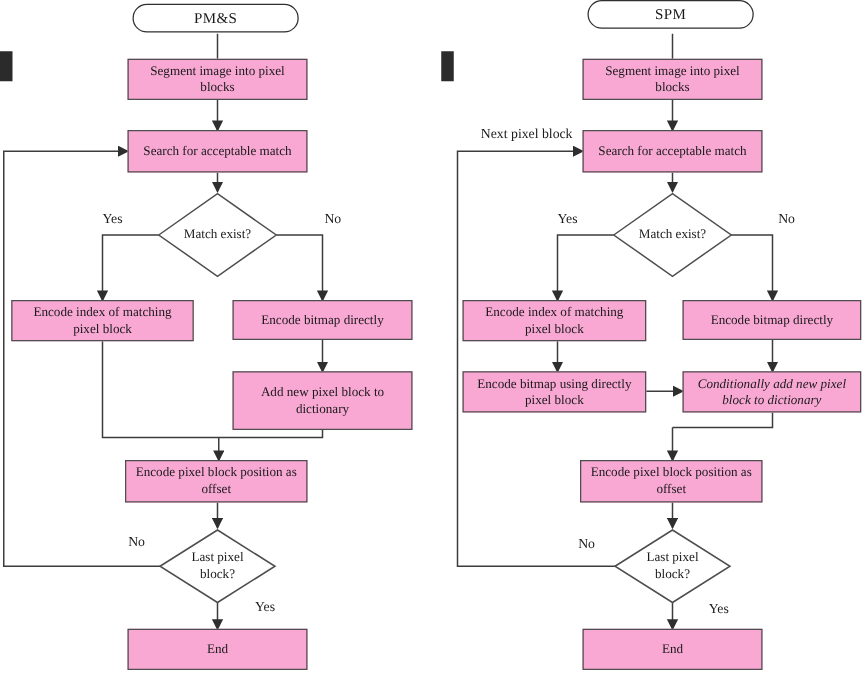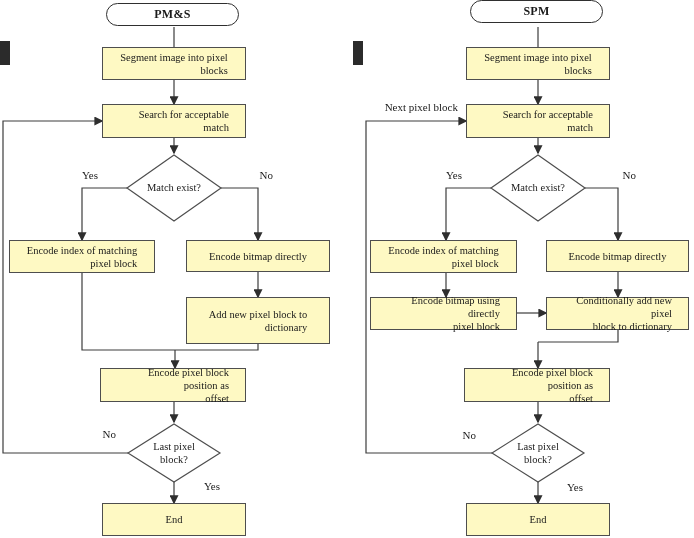--- a/index.html
+++ b/index.html
@@ -2,29 +2,29 @@
 <html><head>
 <meta charset="utf-8">
 <style>
   html,body{margin:0;padding:0;background:#fff;}
   .canvas{
     position:relative;width:694px;height:538px;background:#ffffff;
     font-family:"Liberation Serif","DejaVu Serif",serif;color:#1a1a1a;overflow:hidden;
   }
   .layer{position:absolute;left:0;top:0;}
   .node{
-    position:absolute;box-sizing:border-box;border:1px solid #4e4e4e;background:#fef9c3;
-    display:flex;align-items:center;justify-content:center;text-align:right;
-    font-size:10.5px;line-height:13px;white-space:pre-line;padding:1px 16px;
+    position:absolute;box-sizing:border-box;border:1px solid #4e4e4e;background:#f9a8d4;
+    display:flex;align-items:center;justify-content:center;text-align:center;
+    font-size:10.5px;line-height:13px;white-space:pre-line;padding:1px 2px;
   }
-  .node.italic{}
+  .node.italic{font-style:italic;}
   .terminal{
     position:absolute;box-sizing:border-box;border:1.4px solid #2f2f2f;border-radius:12px;background:#fff;
     display:flex;align-items:center;justify-content:center;
-    font-size:12px;font-weight:bold;letter-spacing:.3px;text-align:right;
+    font-size:12px;font-weight:normal;letter-spacing:.3px;text-align:right;
   }
   .dtext{
     position:absolute;text-align:center;font-size:10.5px;line-height:13px;white-space:pre-line;
   }
   .elabel{
     position:absolute;text-align:right;font-size:11px;line-height:12px;white-space:nowrap;
   }
   .artifact{position:absolute;background:#2b2b2b;}
   svg{display:block;}
 </style>

